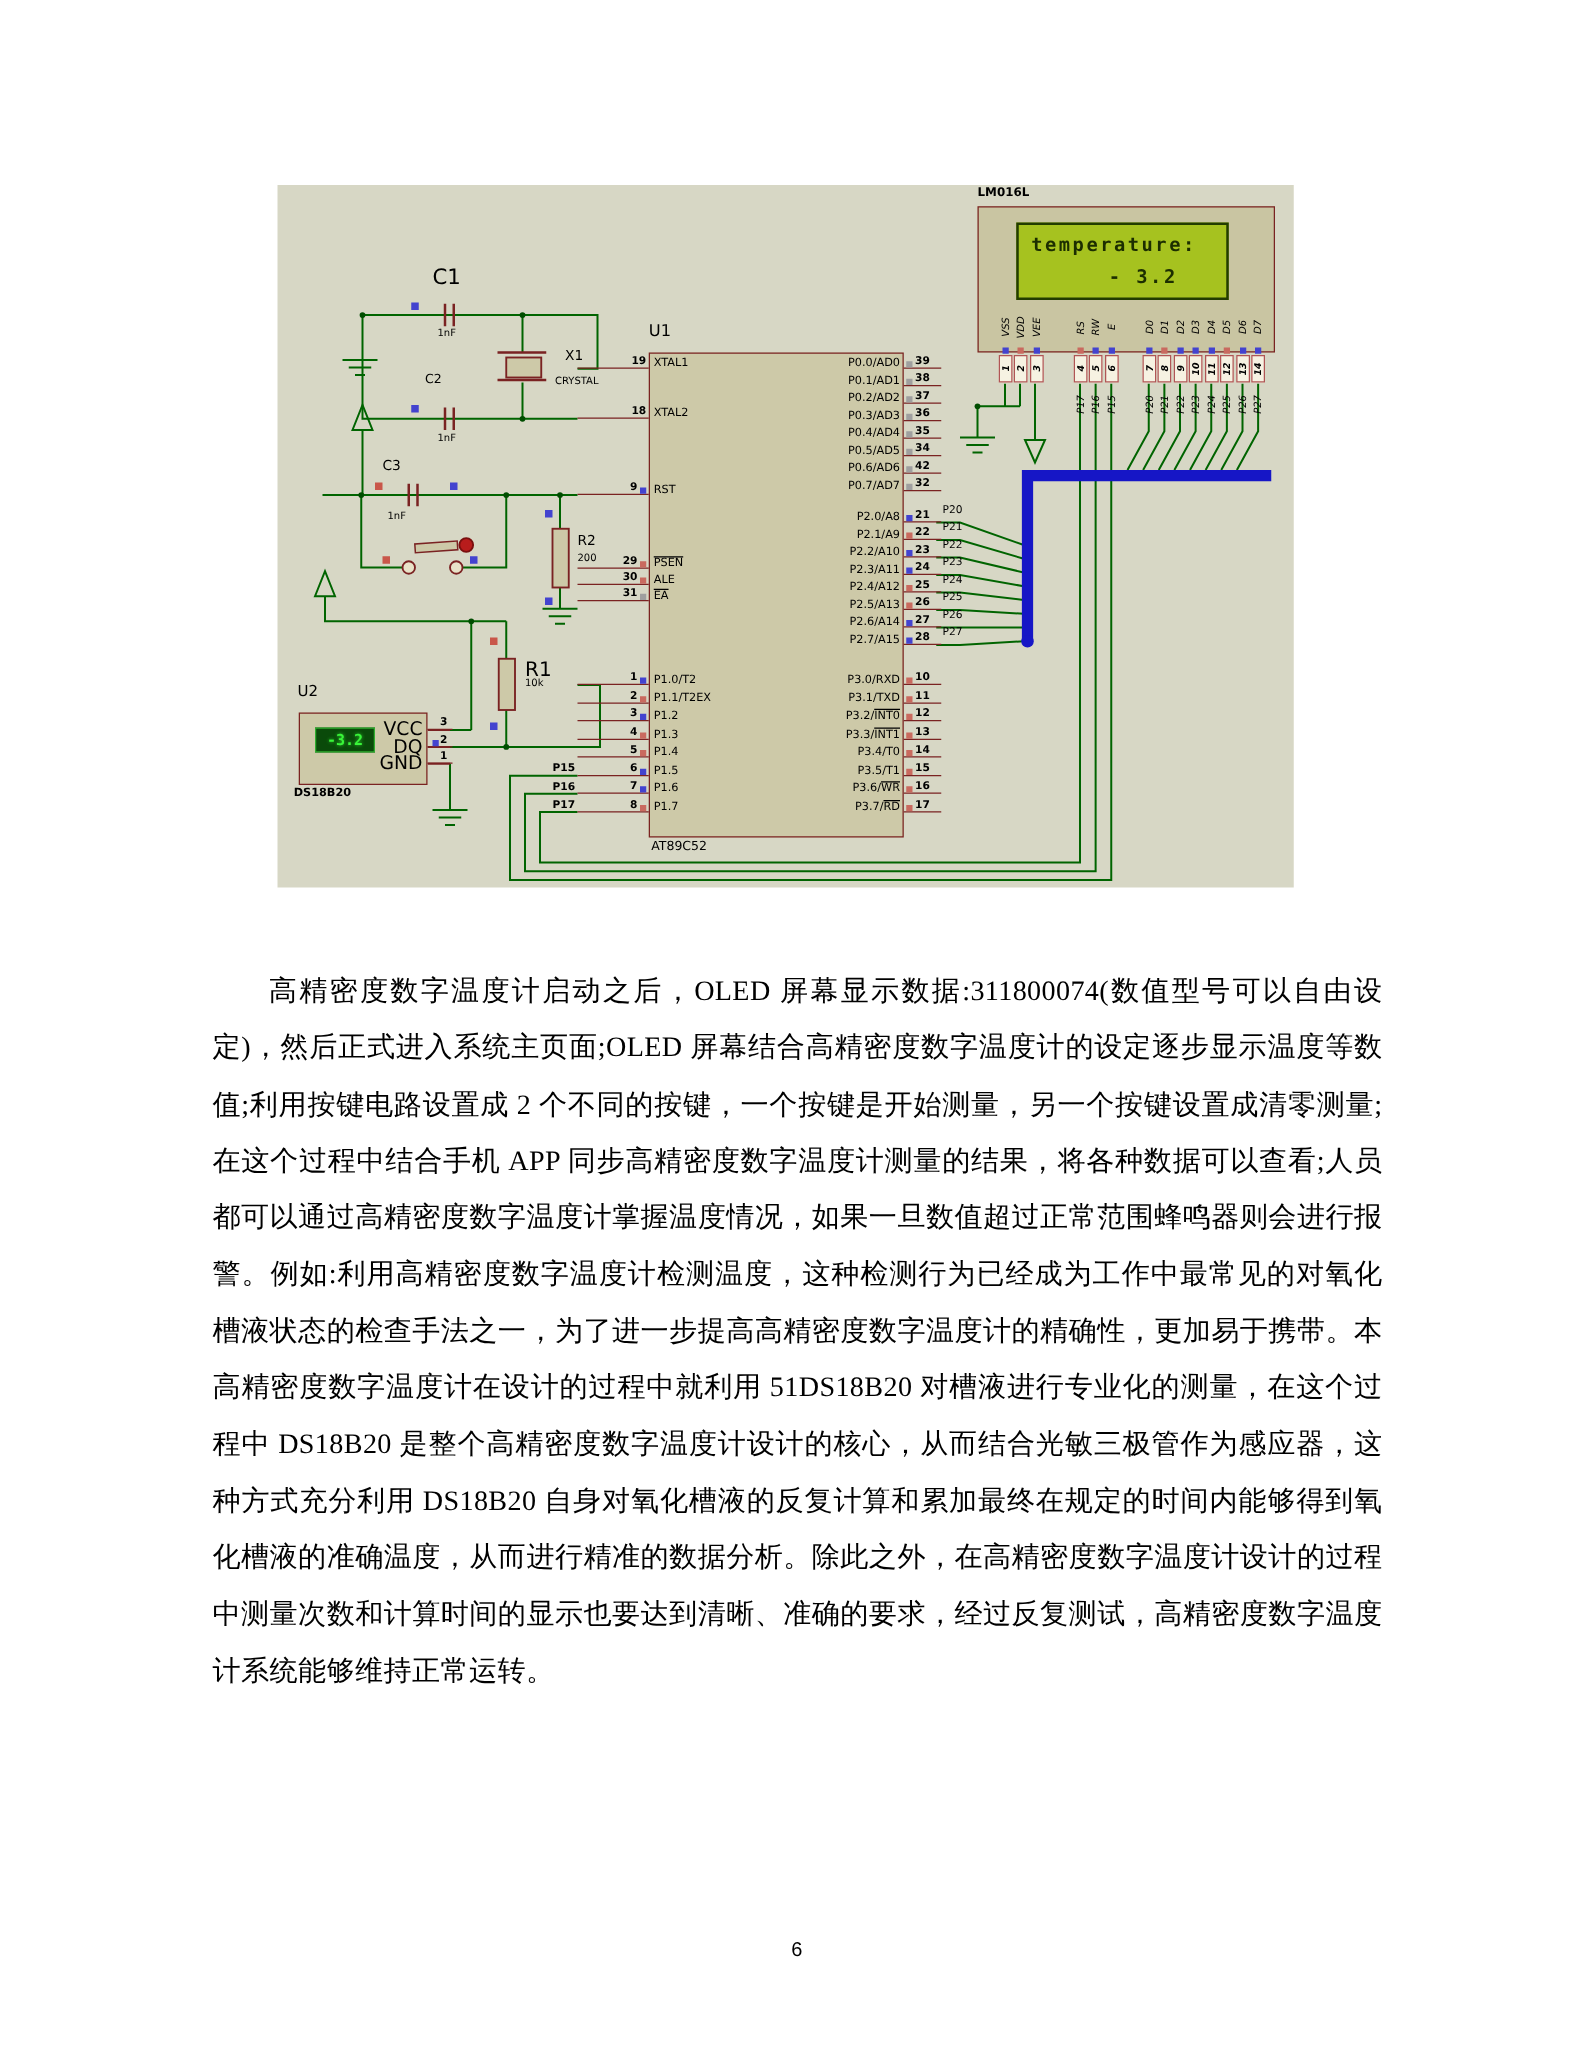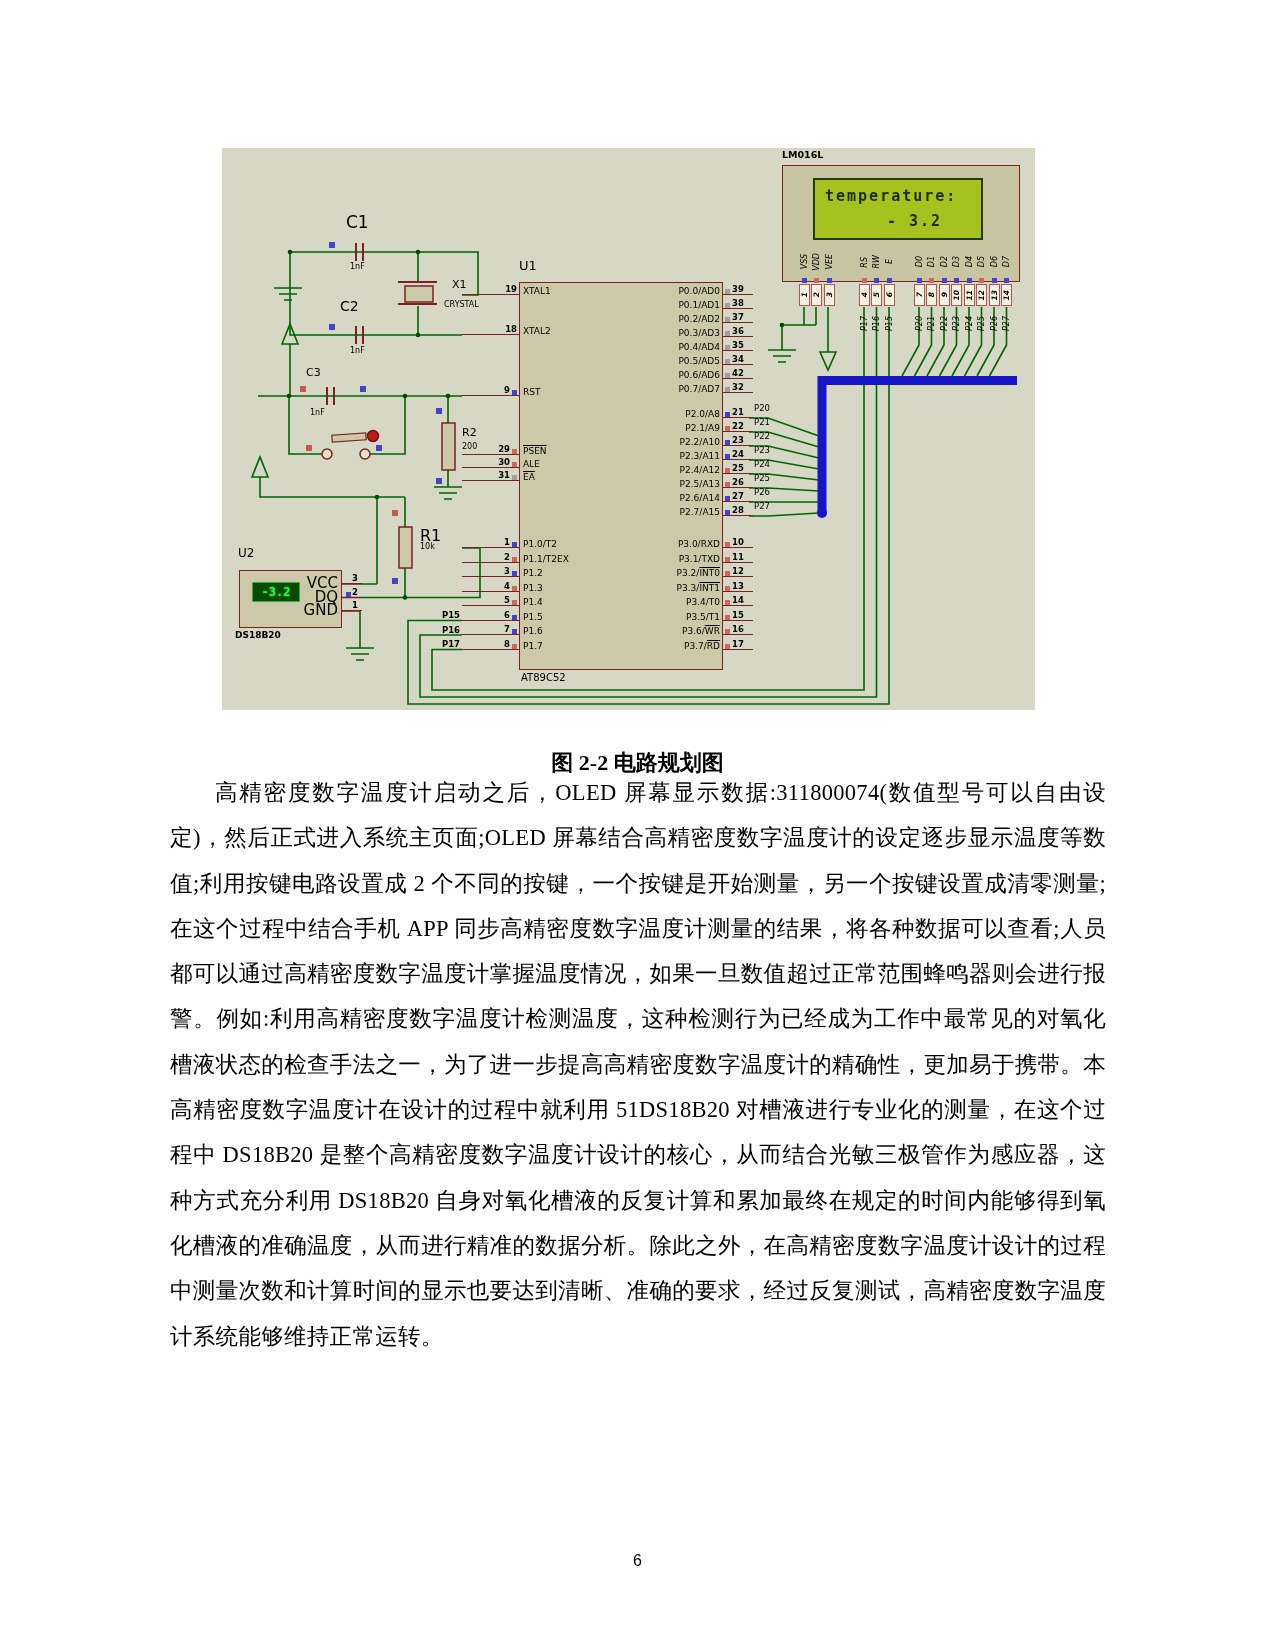--- a/index.html
+++ b/index.html
@@ -683,32 +683,31 @@
         <span class="u2name">GND</span>
         <span class="u2stub">
             <i class="sq"></i>
             <b class="pnum">1</b>
           </span>
       </div>
       </div>
 
     <span class="clabel" style="left:124px;top:64px;font-size:17px;">C1</span>
     <span class="clabel" style="left:128px;top:114px;font-size:8px;">1nF</span>
-    <span class="clabel" style="left:118px;top:150px;font-size:14px;">C2</span>
+    <span class="clabel" style="left:118px;top:150px;font-size:10px;">C2</span>
     <span class="clabel" style="left:128px;top:198px;font-size:8px;">1nF</span>
     <span class="clabel" style="left:84px;top:218px;font-size:11px;">C3</span>
     <span class="clabel" style="left:88px;top:260px;font-size:8px;">1nF</span>
     <span class="clabel" style="left:230px;top:130px;font-size:11px;">X1</span>
     <span class="clabel" style="left:222px;top:152px;font-size:8px;">CRYSTAL</span>
     <span class="clabel" style="left:240px;top:278px;font-size:11px;">R2</span>
     <span class="clabel" style="left:240px;top:294px;font-size:8px;">200</span>
     <span class="clabel" style="left:198px;top:378px;font-size:16px;">R1</span>
     <span class="clabel" style="left:198px;top:394px;font-size:8px;">10k</span>
   </div>
 
-  <div class="caption">图 2-2 电路规划图</div>
 
   <div class="bodytext">
     <p>高精密度数字温度计启动之后，OLED 屏幕显示数据:311800074(数值型号可以自由设定)，然后正式进入系统主页面;OLED 屏幕结合高精密度数字温度计的设定逐步显示温度等数值;利用按键电路设置成 2 个不同的按键，一个按键是开始测量，另一个按键设置成清零测量;在这个过程中结合手机 APP 同步高精密度数字温度计测量的结果，将各种数据可以查看;人员都可以通过高精密度数字温度计掌握温度情况，如果一旦数值超过正常范围蜂鸣器则会进行报警。例如:利用高精密度数字温度计检测温度，这种检测行为已经成为工作中最常见的对氧化槽液状态的检查手法之一，为了进一步提高高精密度数字温度计的精确性，更加易于携带。本高精密度数字温度计在设计的过程中就利用 51DS18B20 对槽液进行专业化的测量，在这个过程中 DS18B20 是整个高精密度数字温度计设计的核心，从而结合光敏三极管作为感应器，这种方式充分利用 DS18B20 自身对氧化槽液的反复计算和累加最终在规定的时间内能够得到氧化槽液的准确温度，从而进行精准的数据分析。除此之外，在高精密度数字温度计设计的过程中测量次数和计算时间的显示也要达到清晰、准确的要求，经过反复测试，高精密度数字温度计系统能够维持正常运转。</p>
   </div>
 
   <div class="pageno">6</div>
 </div>
 
 </body></html>

